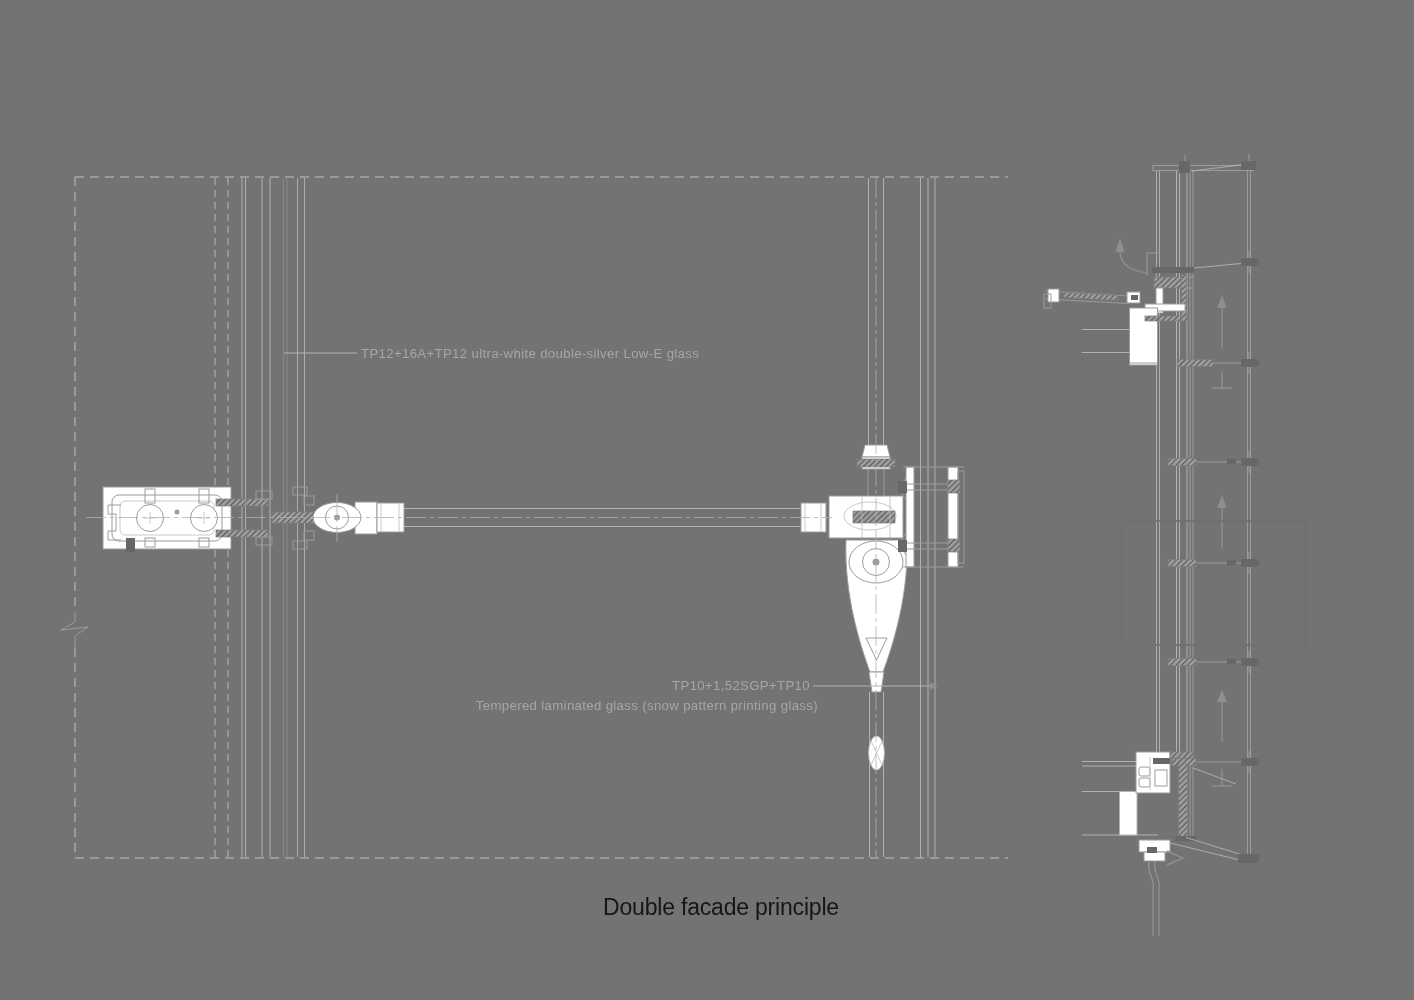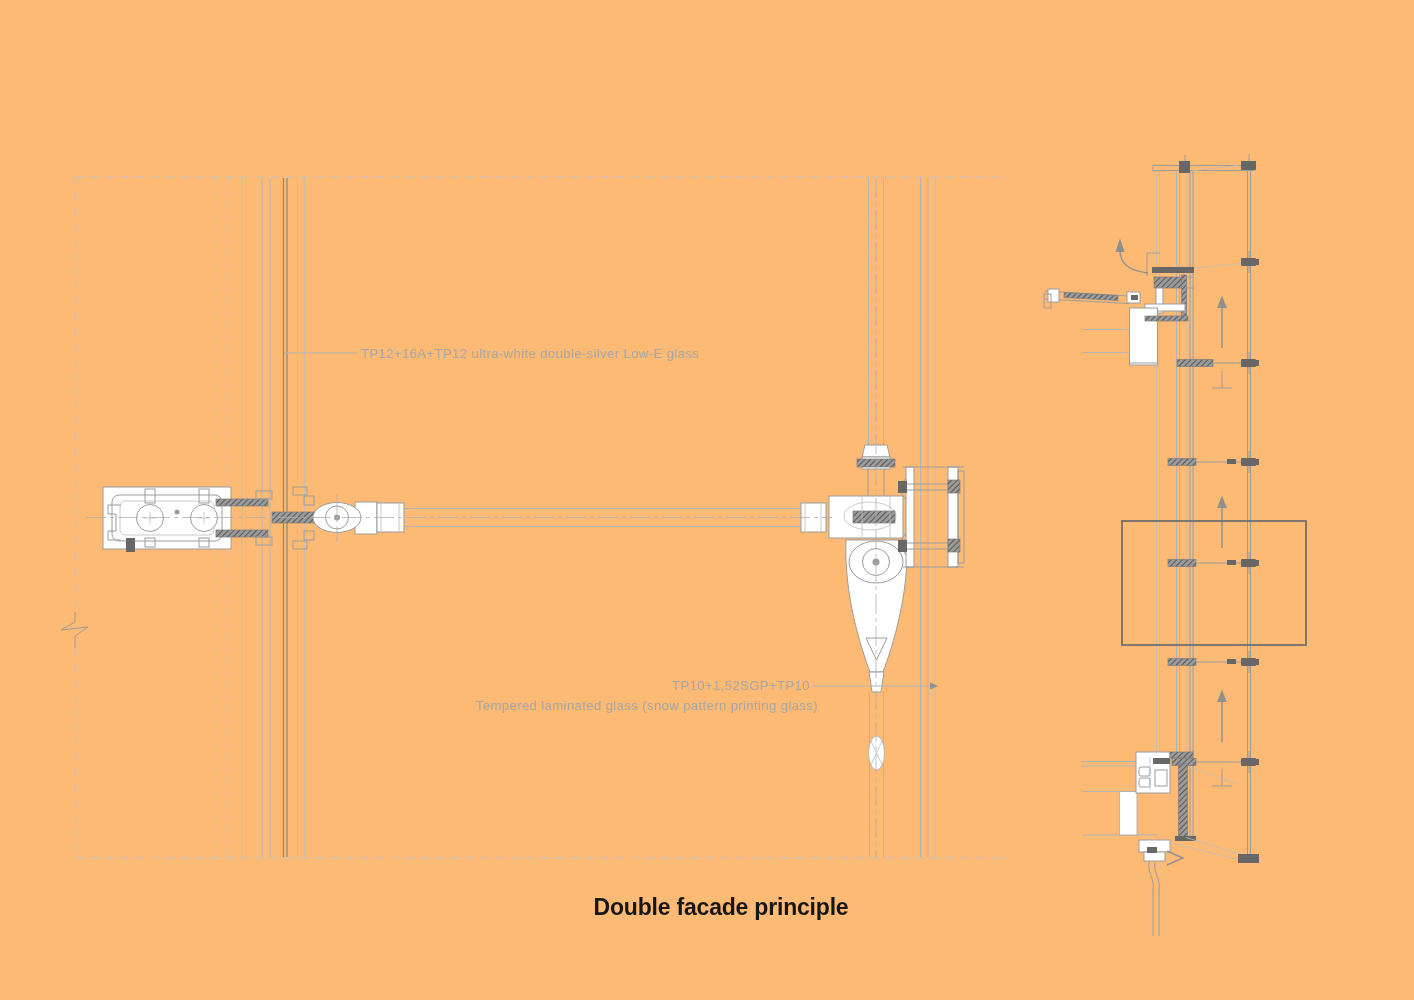--- a/index.html
+++ b/index.html
@@ -1,21 +1,21 @@
 <!DOCTYPE html>
 <html><head>
 <meta charset="utf-8">
 <style>
   html,body{margin:0;padding:0;background:#ffffff;}
-  .stage{position:relative;width:1414px;height:1000px;background:#fdba74;overflow:hidden;
+  .stage{position:relative;width:1414px;height:1000px;background:#737373;overflow:hidden;
          font-family:"Liberation Sans",sans-serif;}
   svg{position:absolute;left:0;top:0;}
   .cad-label{font-family:"Liberation Sans",sans-serif;font-size:13.2px;fill:#a6a6a6;letter-spacing:.35px;}
   .title{position:absolute;left:500px;top:894px;width:442px;text-align:center;
-         font-weight:700;font-size:23px;letter-spacing:-.2px;color:#161616;}
+         font-weight:400;font-size:23px;letter-spacing:-.2px;color:#161616;}
   
   .ln  {stroke:#b3b3b3;stroke-width:1;fill:none;}
   .lnt {stroke:#bdbdbd;stroke-width:.8;fill:none;}
   .lnm {stroke:#9c9c9c;stroke-width:1;fill:none;}
   .lnd {stroke:#858585;stroke-width:1.15;fill:none;}
   .wf  {fill:#ffffff;stroke:#9c9c9c;stroke-width:1;}
   .wfl {fill:#ffffff;stroke:#b0b0b0;stroke-width:.9;}
   .dk  {fill:#676767;stroke:none;}
   .hat {fill:url(#hatchD);stroke:#7d7d7d;stroke-width:.7;}
   .arr {stroke:#8f8f8f;stroke-width:1.4;fill:none;}

